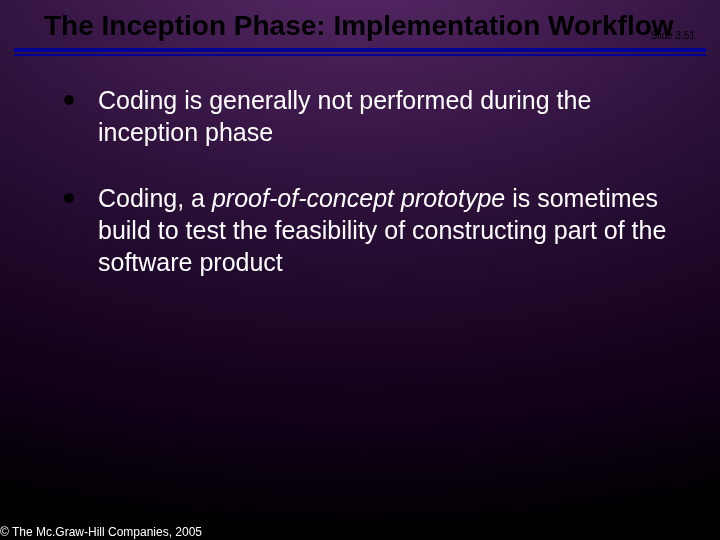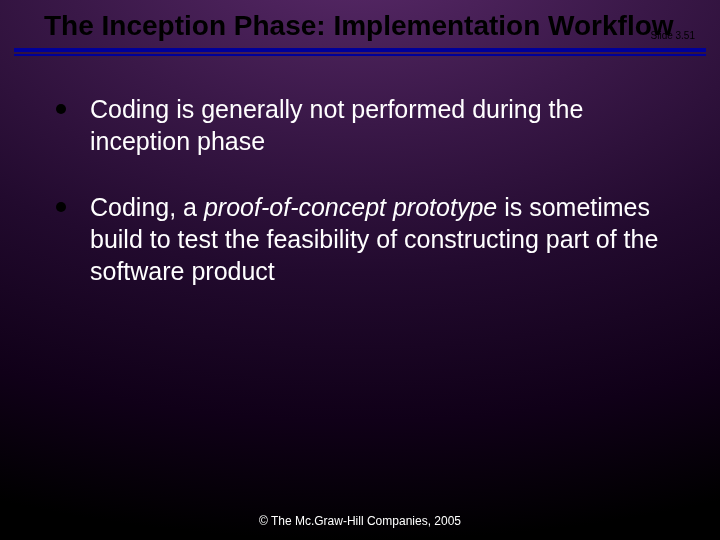--- a/index.html
+++ b/index.html
@@ -26,21 +26,22 @@
     font-size: 10px;
     color: #000;
   }
   .rule {
     margin: 6px 14px 0 14px;
   }
   .rule .line1 { height: 4px; background: #000099; }
   .rule .gap   { height: 2px; background: transparent; }
   .rule .line2 { height: 2px; background: #000099; }
   .content {
-    padding: 37px 40px 0 56px;
+    padding: 28px 40px 0 56px;
+    margin-left: 8px;
   }
   .bullet-item {
     display: flex;
     align-items: flex-start;
     margin-bottom: 34px;
   }
   .bullet-dot {
     width: 10px;
     height: 10px;
     background: #000;
@@ -50,24 +51,23 @@
     margin-right: 24px;
   }
   .bullet-text {
     color: #fff;
     font-size: 25px;
     line-height: 1.28;
   }
   .bullet-text em { font-style: italic; }
   .footer {
     position: absolute;
-    bottom: 12px;
+    bottom: 1px;
     left: 0;
     width: 100%;
-    text-align: center;
     color: #fff;
     font-size: 12px;
   }
 </style>
 </head>
 <body>
 
 <div class="title-wrap">
   <div class="title">The Inception Phase: Implementation Workflow</div>
   <div class="slide-num">Slide 3.51</div>

